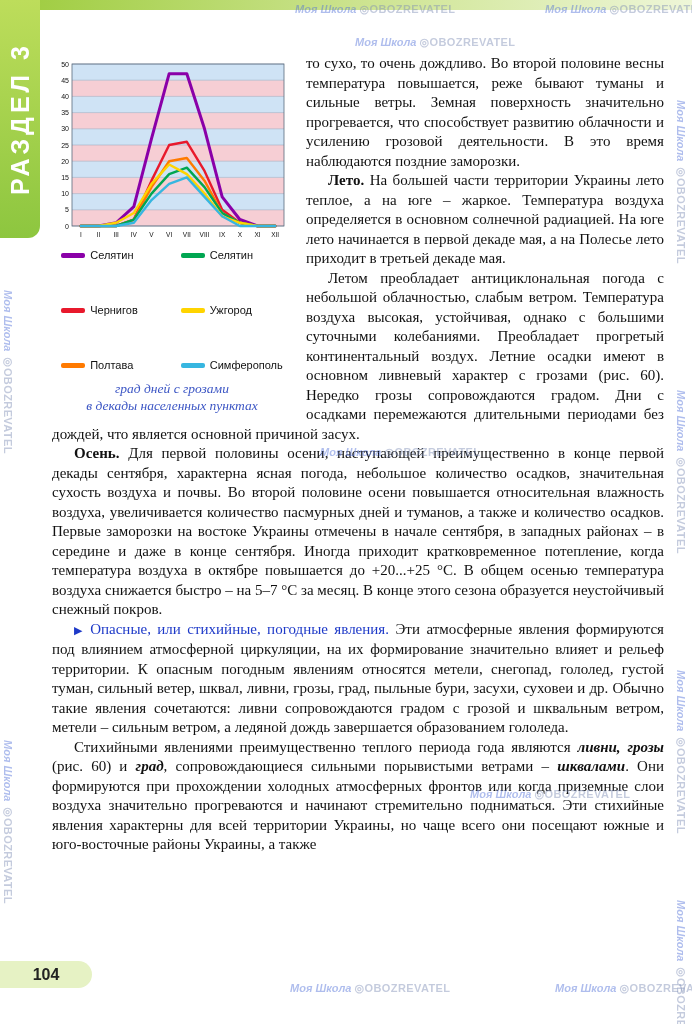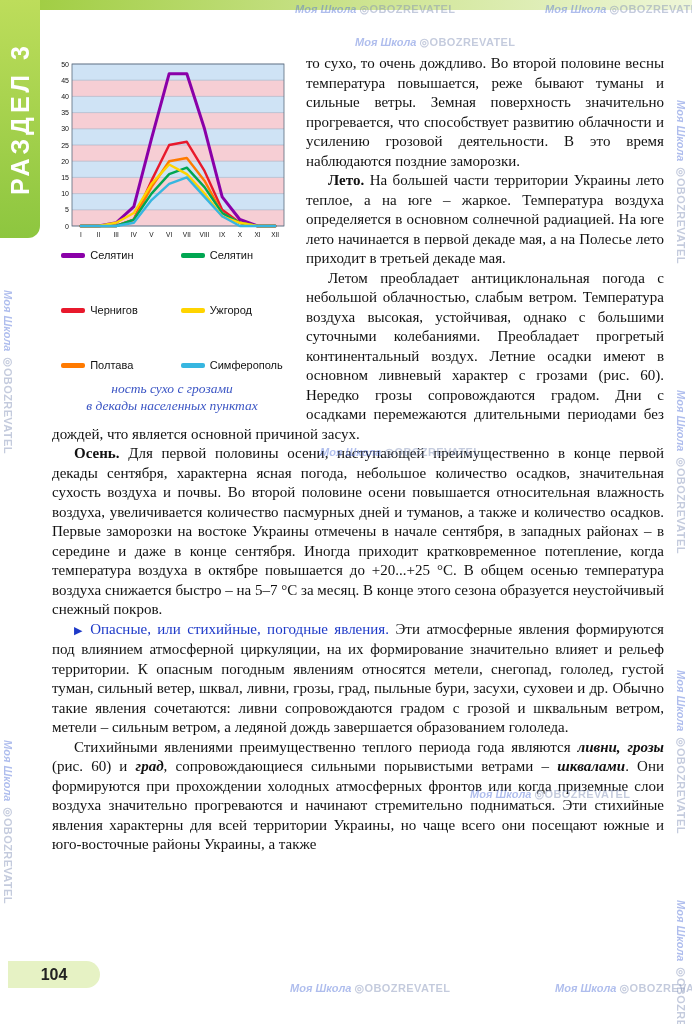--- a/index.html
+++ b/index.html
@@ -37,21 +37,21 @@
     margin-top:9px;text-align:center;font-style:italic;
     color:#3b55c4;font-size:13.5px;line-height:1.28;
   }
   .para{margin:0;font-size:15px;line-height:19.5px;text-align:justify;}
   .para.indent{text-indent:22px;}
   .seg-b{font-weight:bold;}
   .seg-bi{font-weight:bold;font-style:italic;}
   .seg-h{font-weight:normal;color:#1d39c8;}
   .bullet-glyph{color:#1d39c8;font-family:"DejaVu Sans",sans-serif;font-size:11px;padding-right:5px;}
   .page-number-badge{
-    position:absolute;left:8px;bottom:36px;width:92px;height:27px;
+    position:absolute;left:0;bottom:36px;width:92px;height:27px;
     background:#e6f2c4;border-radius:0 14px 14px 0;
     display:flex;align-items:center;justify-content:center;
     font-family:"Liberation Sans",sans-serif;font-weight:bold;font-size:16px;color:#222;margin-top:35px;
   }
   .watermark{
     position:absolute;opacity:.45;white-space:nowrap;pointer-events:none;user-select:none;
     font-family:"Liberation Sans",sans-serif;font-size:11px;z-index:5;
   }
   .watermark .wm-school{color:#4f6fd8;font-weight:bold;font-style:italic;}
   .watermark .wm-brand{color:#7e8db5;font-weight:bold;letter-spacing:.4px;}
@@ -141,21 +141,21 @@
         <div class="legend-item">
           <span class="legend-swatch" style="background: rgb(255, 212, 0);"></span>
           <span>Ужгород</span>
         </div>
         <div class="legend-item">
           <span class="legend-swatch" style="background: rgb(55, 182, 224);"></span>
           <span>Симферополь</span>
         </div>
       </div>
     <figcaption id="figure-caption" class="figure-caption">
-        <div>ность сухо с грозами</div>
+        <div>град дней с грозами</div>
         <div>в декады населенных пунктах</div>
       </figcaption>
   </figure>
   <div id="article">
       <p class="para"><span>то сухо, то очень дождливо. Во второй половине весны температура повышается, реже бывают туманы и сильные ветры. Земная поверхность значительно прогревается, что способствует развитию облачности и усилению грозовой деятельности. В это время наблюдаются поздние заморозки.</span></p>
       <p class="para indent"><span class="seg-b">Лето.</span><span> На большей части территории Украины лето теплое, а на юге – жаркое. Температура воздуха определяется в основном солнечной радиацией. На юге лето начинается в первой декаде мая, а на Полесье лето приходит в третьей декаде мая.</span></p>
       <p class="para indent"><span>Летом преобладает антициклональная погода с небольшой облачностью, слабым ветром. Температура воздуха высокая, устойчивая, однако с большими суточными колебаниями. Преобладает прогретый континентальный воздух. Летние осадки имеют в основном ливневый характер с грозами (рис. 60). Нередко грозы сопровождаются градом. Дни с осадками перемежаются длительными периодами без дождей, что является основной причиной засух.</span></p>
       <p class="para indent"><span class="seg-b">Осень.</span><span> Для первой половины осени, наступающей преимущественно в конце первой декады сентября, характерна ясная погода, небольшое количество осадков, значительная сухость воздуха и почвы. Во второй половине осени повышается относительная влажность воздуха, увеличивается количество пасмурных дней и туманов, а также и количество осадков. Первые заморозки на востоке Украины отмечены в начале сентября, в западных районах – в середине и даже в конце сентября. Иногда приходит кратковременное потепление, когда температура воздуха в октябре повышается до +20...+25 °С. В общем осенью температура воздуха снижается быстро – на 5–7 °С за месяц. В конце этого сезона образуется неустойчивый снежный покров.</span></p>
       <p class="para indent"><span class="bullet-glyph">▶</span><span class="seg-h">Опасные, или стихийные, погодные явления.</span><span> Эти атмосферные явления формируются под влиянием атмосферной циркуляции, на их формирование значительно влияет и рельеф территории. К опасным погодным явлениям относятся метели, снегопад, гололед, густой туман, сильный ветер, шквал, ливни, грозы, град, пыльные бури, засухи, суховеи и др. Обычно такие явления сочетаются: ливни сопровождаются градом с грозой и шквальным ветром, метели – сильным ветром, а ледяной дождь завершается образованием гололеда.</span></p>
       <p class="para indent"><span>Стихийными явлениями преимущественно теплого периода года являются </span><span class="seg-bi">ливни, грозы</span><span> (рис. 60) и </span><span class="seg-bi">град</span><span>, сопровождающиеся сильными порывистыми ветрами – </span><span class="seg-bi">шквалами</span><span>. Они формируются при прохождении холодных атмосферных фронтов или когда приземные слои воздуха значительно прогреваются и начинают стремительно подниматься. Эти стихийные явления характерны для всей территории Украины, но чаще всего они посещают южные и юго-восточные районы Украины, а также</span></p>

